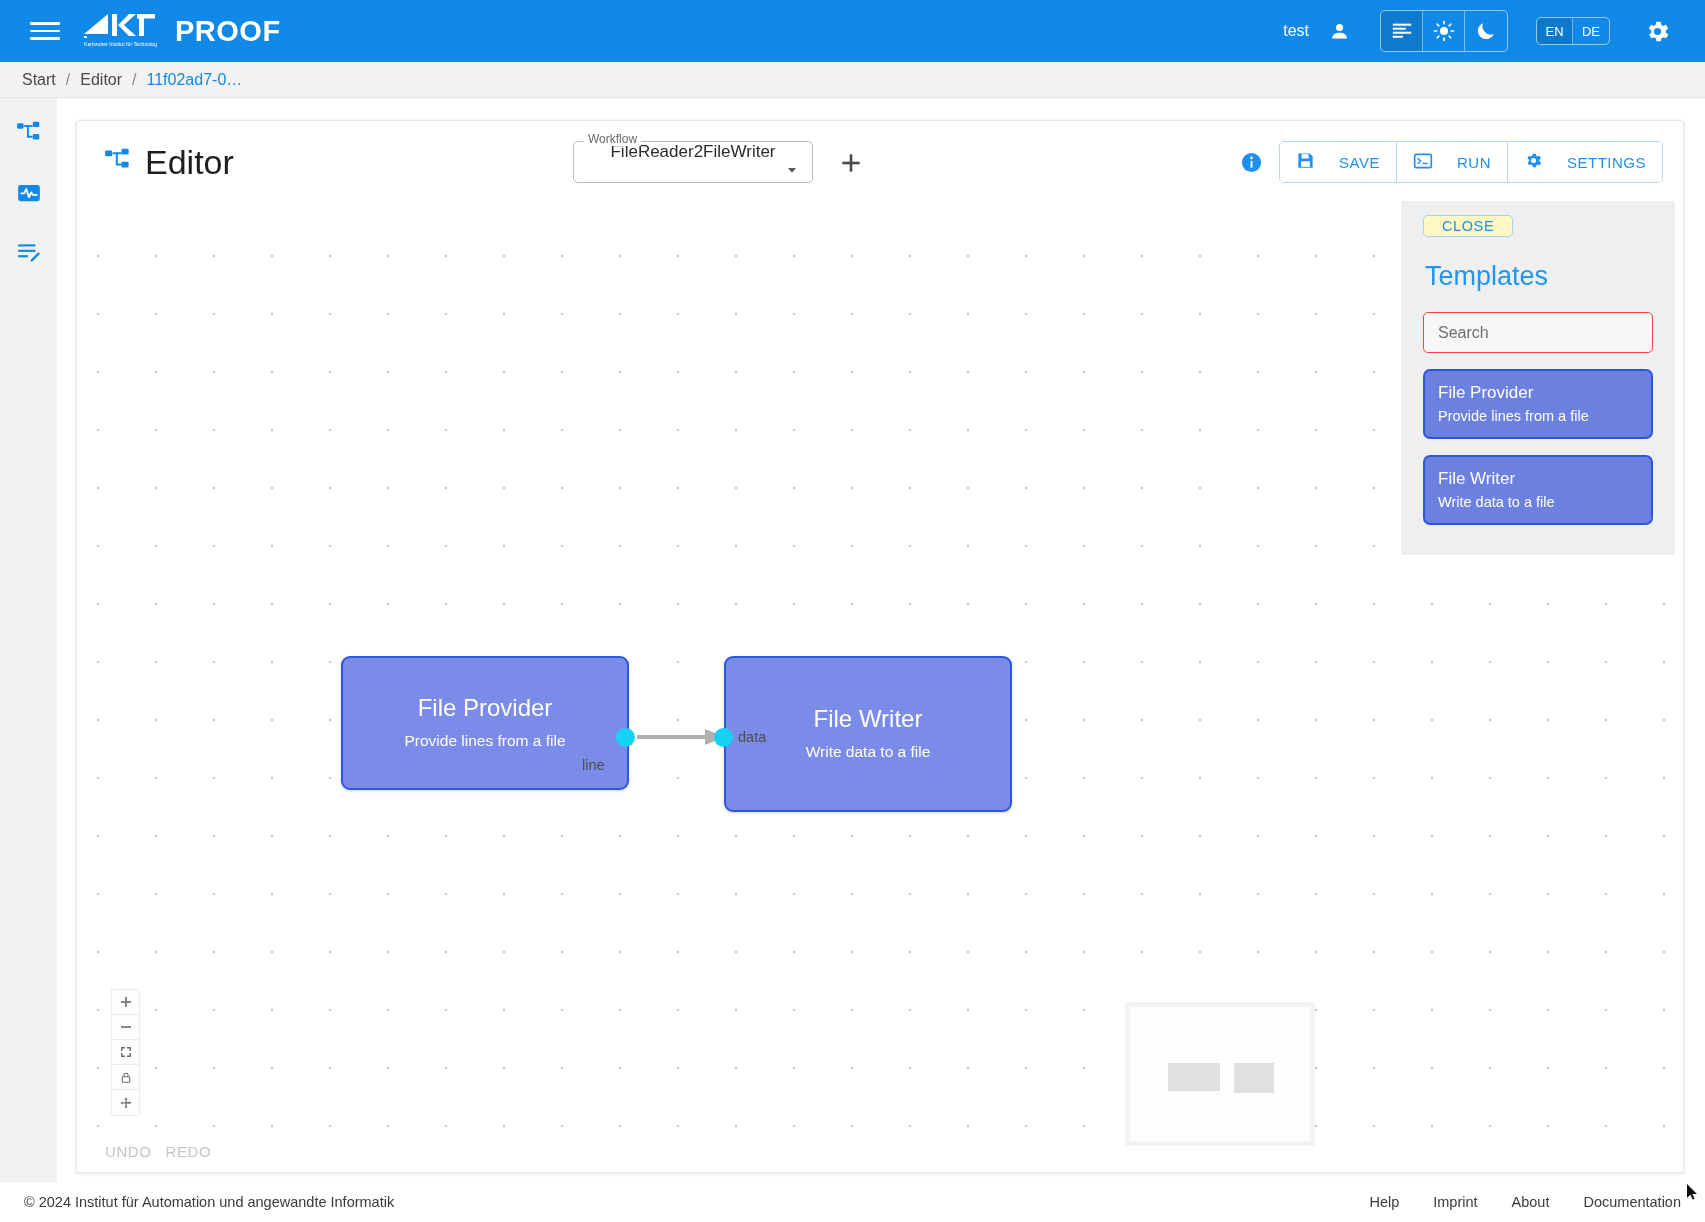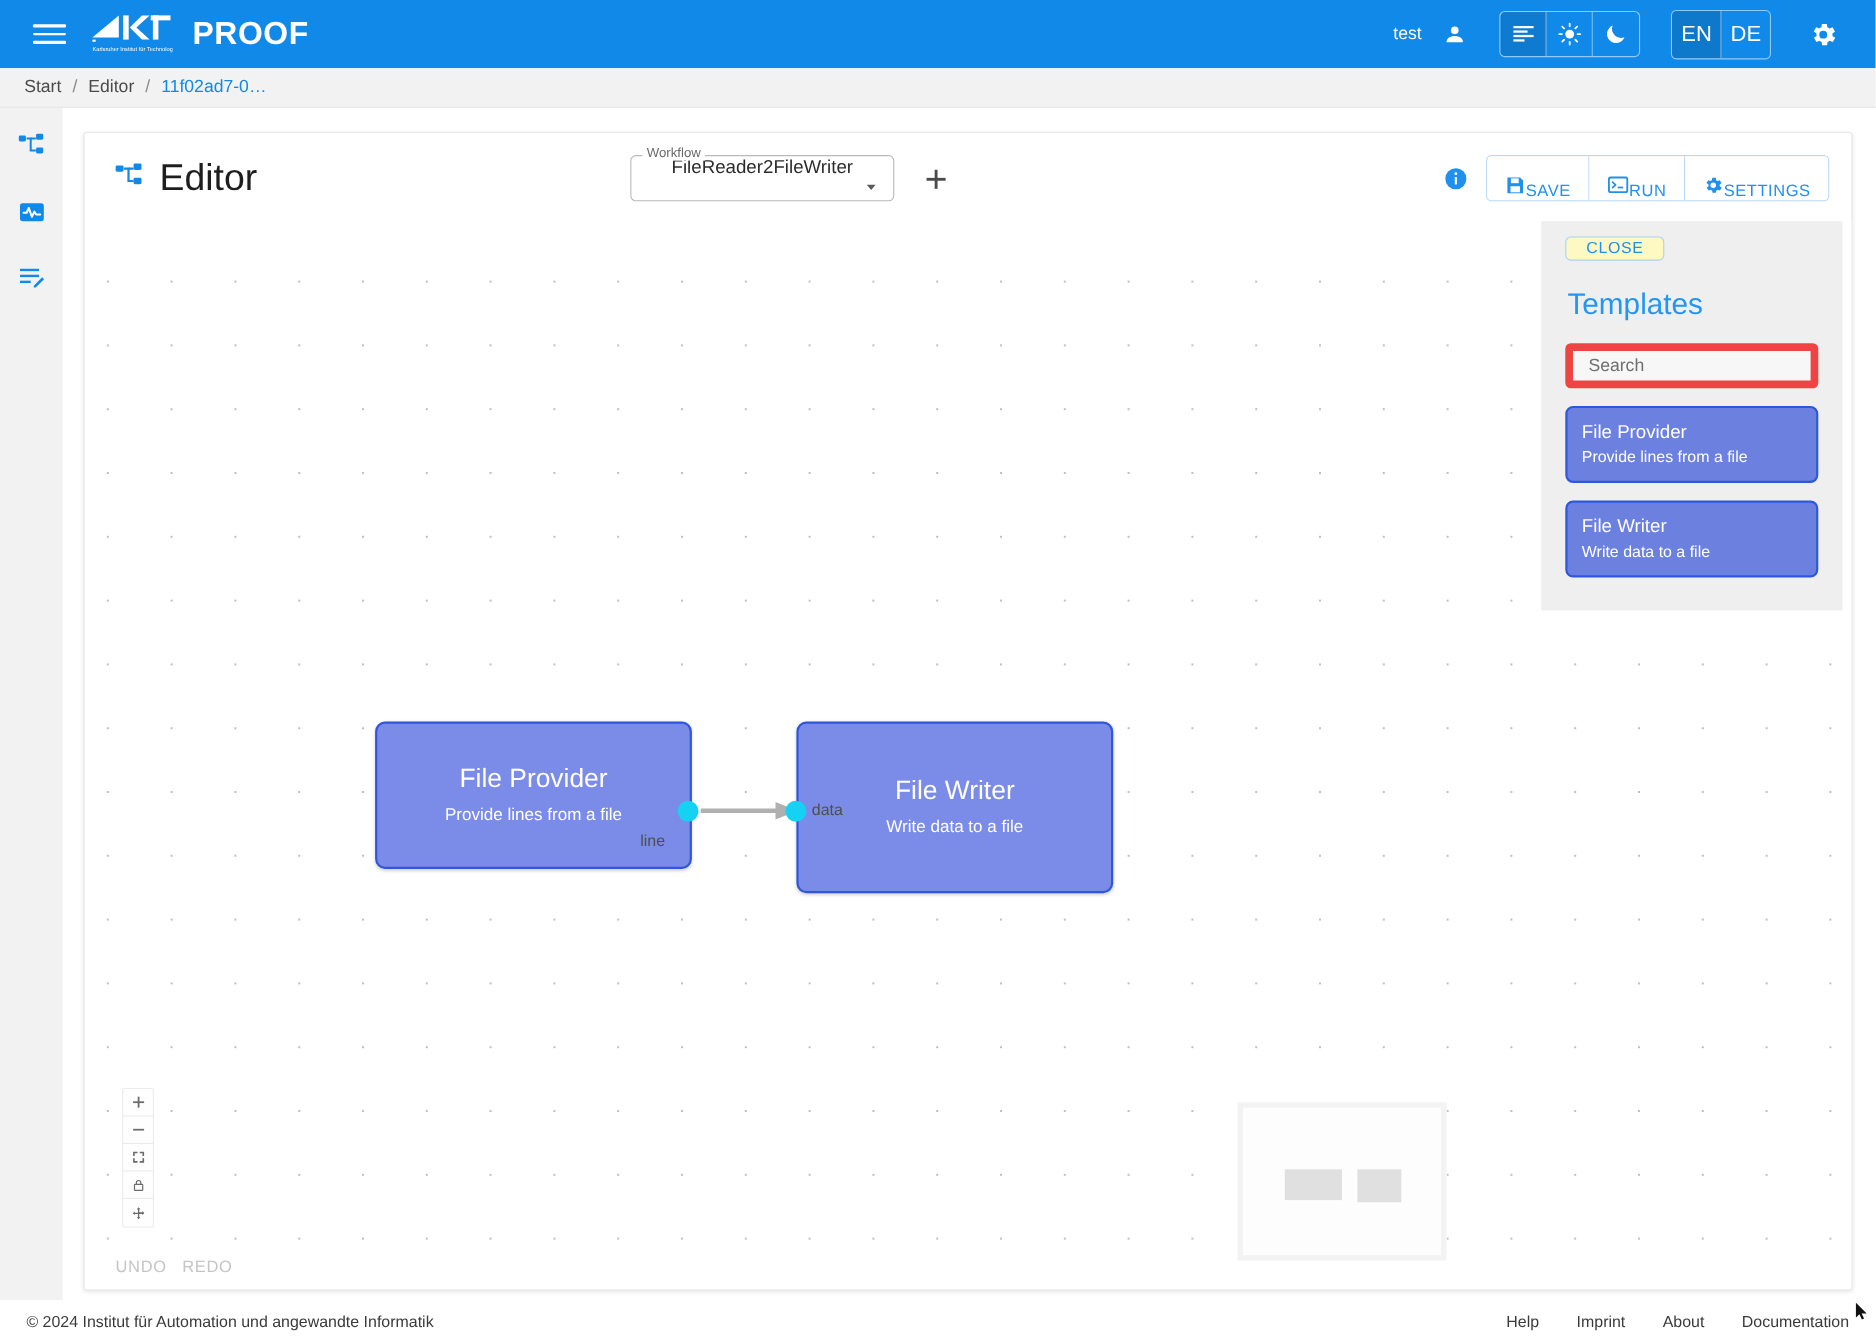--- a/index.html
+++ b/index.html
@@ -51,23 +51,23 @@
     background: transparent; cursor: pointer;
     border-right: 1px solid rgba(255,255,255,0.45);
   }
   .seg-btn:last-child { border-right: none; }
   .seg-btn.active { background: rgba(0,0,0,0.10); }
   .lang-group {
     display: flex; border: 1px solid rgba(255,255,255,0.55);
     border-radius: 5px; overflow: hidden; margin-right: 34px;
   }
   .lang-btn {
-    min-width: 36px; height: 43px; padding: 0 8px;
+    min-width: 36px; height: 26px; padding: 0 8px;
     display: flex; align-items: center; justify-content: center;
-    font-size: 20px; color: #fff; cursor: pointer;
+    font-size: 13px; color: #fff; cursor: pointer;
     border-right: 1px solid rgba(255,255,255,0.45);
   }
   .lang-btn:last-child { border-right: none; }
   .lang-btn.active { background: rgba(0,0,0,0.12); }
   .gear-top { margin-right: 16px; cursor: pointer; display:flex; }
 
   
   .breadcrumb {
     position: absolute; top: 62px; left: 0;
     width: 1705px; height: 36px;
@@ -143,21 +143,21 @@
   .ed-actions {
     position: absolute; right: 20px; top: 20px;
     display: flex; align-items: center; gap: 16px;
   }
   .info-icon { cursor: pointer; display: flex; }
   .btn-group {
     display: flex; border: 1px solid #b4d8f8; border-radius: 5px;
     overflow: hidden;
   }
   .act-btn {
-    display: flex; align-items: flex-end; gap: 0;
+    display: flex; align-items: center; gap: 24px;
     height: 40px; padding: 0 16px;
     background: #fff; color: #1f90f0;
     font-size: 15px; font-weight: 500; letter-spacing: 0.5px;
     cursor: pointer;
     border-right: 1px solid #b4d8f8;
   }
   .act-btn:last-child { border-right: none; }
 
   
   .canvas {
@@ -210,21 +210,21 @@
     background: #fef9c3; color: #1f90f0;
     font-size: 14.5px; font-weight: 500; letter-spacing: 0.6px;
     cursor: pointer;
   }
   .drawer-title {
     font-size: 27px; color: #2196f3; font-weight: 400;
     margin: 24px 0 20px 2px;
   }
   .tpl-search {
     width: 100%; height: 41px;
-    border: 7px solid #ef4444; border-radius: 5px;
+    border: 1px solid #ef4444; border-radius: 5px;
     background: #f7f7f7;
     padding: 0 14px; font-size: 16px; color: #555;
     font-family: "Liberation Sans", sans-serif;
   }
   .tpl-search::placeholder { color: #6f6f6f; }
   .tpl-card {
     margin-top: 16px;
     background: #6c80e0;
     border: 2.5px solid #2f57dd;
     border-radius: 7px;

